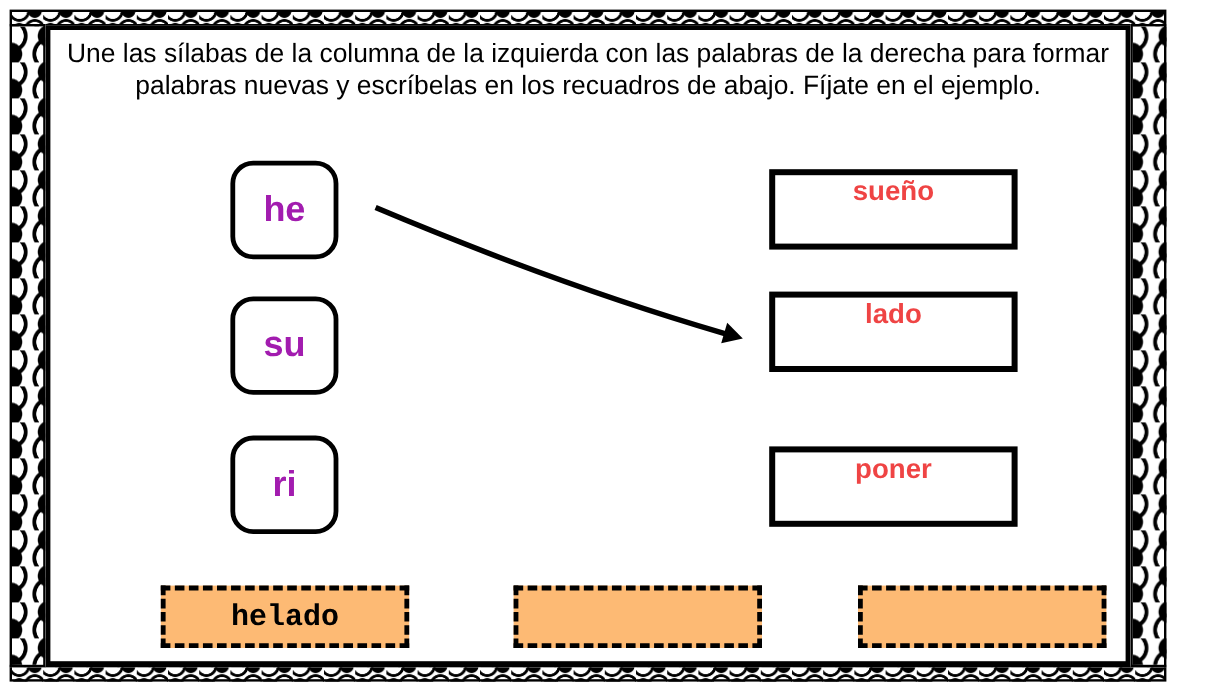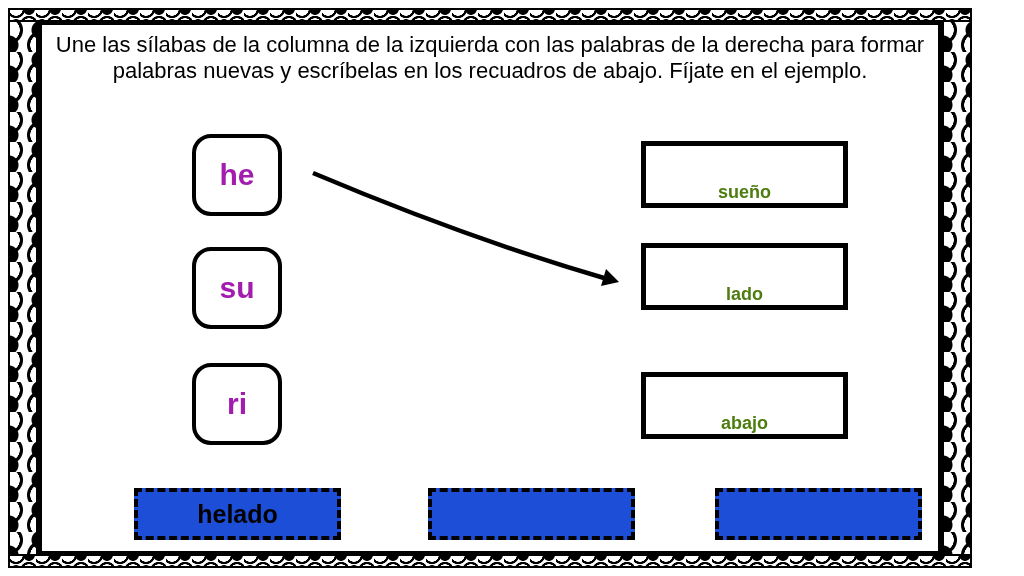--- a/index.html
+++ b/index.html
@@ -71,31 +71,31 @@
     background: #fff;
     display: flex; align-items: center; justify-content: center;
     font-weight: bold; font-size: 30px; color: #a21caf;
   }
   .word {
     position: absolute;
     left: 599px;
     width: 207px; height: 67px;
     border: 5px solid #000;
     background: #fff;
-    display: flex; align-items: flex-end; justify-content: center;
-    font-weight: bold; font-size: 18px; color: #4d7c0f;
+    display: flex; align-items: flex-start; justify-content: center;
+    font-weight: bold; font-size: 23px; color: #ef4444;
   }
   .answer {
     position: absolute;
     top: 463px;
     width: 207px; height: 52px;
     border: 4px dashed #000;
-    background: #1d4ed8;
+    background: #fdba74;
     display: flex; align-items: center; justify-content: center;
-    font-weight: bold; font-size: 25px; color: #000;
+    font-weight: bold; font-size: 25px; color: #000; font-family: Liberation Mono, monospace;
   }
   .arrow-layer {
     position: absolute;
     left: 0; top: 0;
     pointer-events: none;
   }
 </style>
 </head>
 <body>
 
@@ -125,21 +125,21 @@
         <polygon points="577,257 559,261 564,244" fill="#000"></polygon>
       </svg>
 
       <div class="word" style="top:116px">
         <span>sueño</span>
       </div>
       <div class="word" style="top:218px">
         <span>lado</span>
       </div>
       <div class="word" style="top:347px">
-        <span>abajo</span>
+        <span>poner</span>
       </div>
 
       <div class="answer" style="left:92px">
         <span>helado</span>
       </div>
       <div class="answer" style="left:386px">
         <span></span>
       </div>
       <div class="answer" style="left:673px">
         <span></span>

